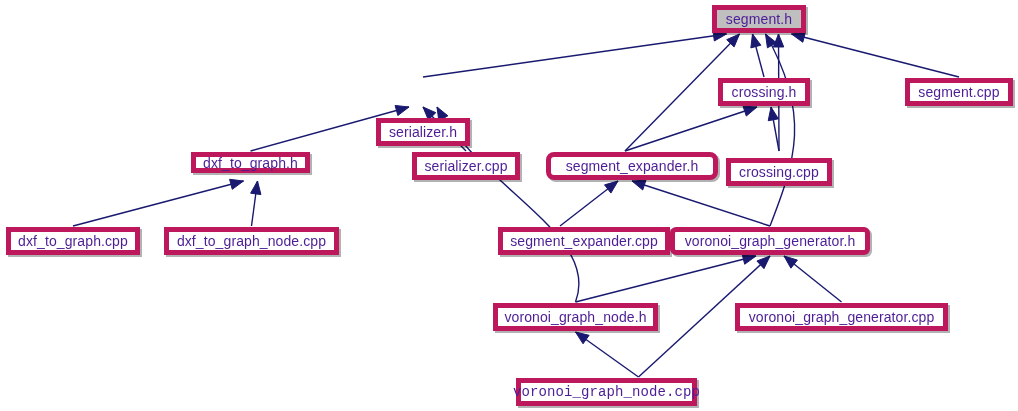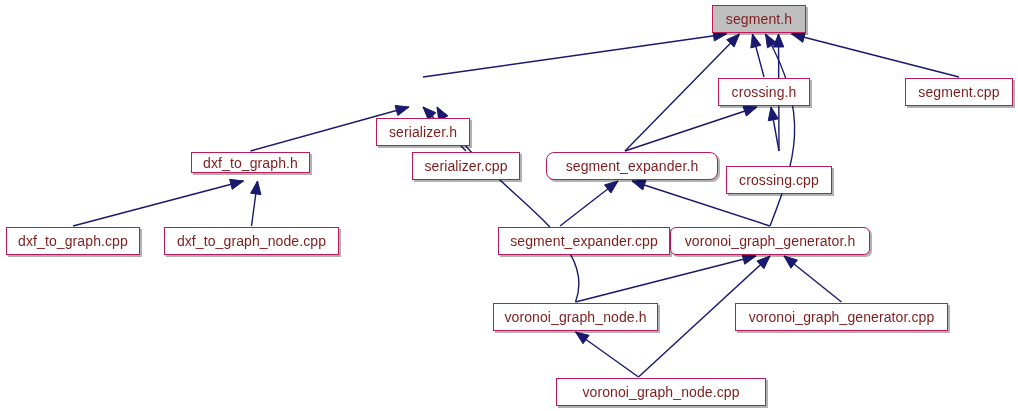--- a/index.html
+++ b/index.html
@@ -21,23 +21,23 @@
   #edge-layer {
     position: absolute;
     left: 0;
     top: 0;
     width: 1018px;
     height: 411px;
   }
   .graph-node {
     position: absolute;
     box-sizing: border-box;
-    border: 1px solid #be185d;
+    border: 5px solid #be185d;
     background: #ffffff;
-    color: #7f1d1d;
+    color: #4c1d95;
     font-size: 14px;
     line-height: 1;
     display: flex;
     align-items: center;
     justify-content: center;
     white-space: nowrap;
     box-shadow: 2px 2px 0 0 rgba(0,0,0,0.30);
     letter-spacing: 0.1px;
   }
   .graph-node.highlight {
@@ -107,38 +107,38 @@
       </div>
       <div class="graph-node" style="left: 191px; top: 152px; width: 119px; height: 21px;">
         <span class="node-label">dxf_to_graph.h</span>
       </div>
       <div class="graph-node" style="left: 412px; top: 152px; width: 108px; height: 28px;">
         <span class="node-label">serializer.cpp</span>
       </div>
       <div class="graph-node" style="left: 546px; top: 152px; width: 172px; height: 28px; border-radius: 8px;">
         <span class="node-label">segment_expander.h</span>
       </div>
-      <div class="graph-node" style="left: 726px; top: 166px; width: 106px; height: 28px;">
+      <div class="graph-node" style="left: 726px; top: 158px; width: 106px; height: 28px;">
         <span class="node-label">crossing.cpp</span>
       </div>
       <div class="graph-node" style="left: 6px; top: 227px; width: 134px; height: 28px;">
         <span class="node-label">dxf_to_graph.cpp</span>
       </div>
       <div class="graph-node" style="left: 164px; top: 227px; width: 175px; height: 28px;">
         <span class="node-label">dxf_to_graph_node.cpp</span>
       </div>
       <div class="graph-node" style="left: 474px; top: 227px; width: 172px; height: 28px; margin-left: 24px;">
         <span class="node-label">segment_expander.cpp</span>
       </div>
       <div class="graph-node" style="left: 670px; top: 227px; width: 200px; height: 28px; border-radius: 6px;">
         <span class="node-label">voronoi_graph_generator.h</span>
       </div>
       <div class="graph-node" style="left: 493px; top: 303px; width: 165px; height: 28px;">
         <span class="node-label">voronoi_graph_node.h</span>
       </div>
       <div class="graph-node" style="left: 735px; top: 303px; width: 213px; height: 28px;">
         <span class="node-label">voronoi_graph_generator.cpp</span>
       </div>
-      <div class="graph-node" style="left: 556px; top: 378px; width: 210px; height: 28px;">
+      <div class="graph-node" style="left: 516px; top: 378px; width: 181px; height: 28px; font-family: Liberation Mono, monospace;">
         <span class="node-label">voronoi_graph_node.cpp</span>
       </div>
     </div>
 </div>
 
 </body></html>

